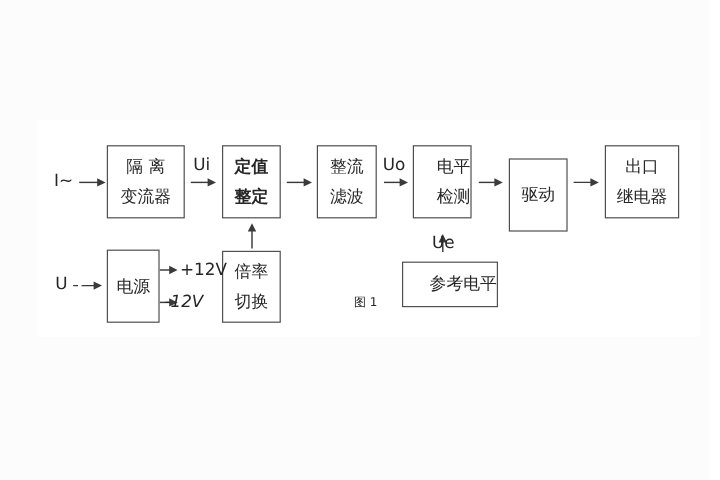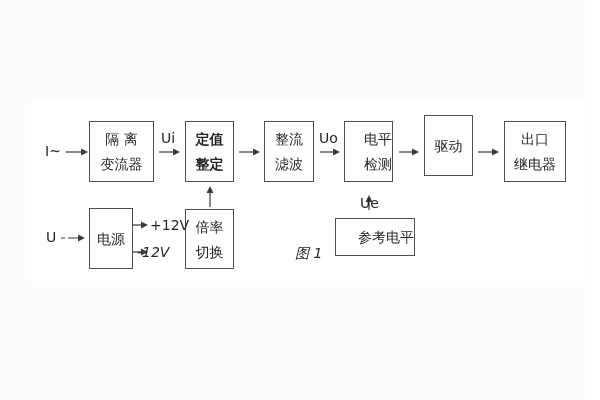--- a/index.html
+++ b/index.html
@@ -27,21 +27,21 @@
     gap:11px;
     color:var(--text,#262626);
     font-size:14px;line-height:14px;
   }
   .block-line{white-space:pre;}
   .flabel{
     position:absolute;
     color:var(--text,#262626);
     font-size:14px;line-height:14px;white-space:pre;
   }
-  .flabel.cjk{font-size:14px;font-style:italic;}
+  .flabel.cjk{font-size:10px;}
 </style>
 </head>
 <body>
 
 <div class="page" style="--page-bg: #fcfcfc; --canvas-bg: #ffffff; --border: #4f4f4f; --line: #3a3a3a; --text: #262626;">
   <div class="canvas-bg" style="left: 31px; top: 100px; width: 552px; height: 181px;"></div>
   <svg class="connectors">
       <line x1="66" y1="152" x2="82" y2="152" stroke="#3a3a3a" stroke-width="1.2"></line>
       <polygon points="88,152 81,148.5 81,155.5" fill="#3a3a3a"></polygon>
       <line x1="159" y1="152" x2="174" y2="152" stroke="#3a3a3a" stroke-width="1.2"></line>
@@ -75,21 +75,21 @@
         <span class="block-line">整定</span>
       </div>
       <div class="block" style="left: 264px; top: 121px; width: 50px; height: 61px; justify-content: center;">
         <span class="block-line">整流</span>
         <span class="block-line">滤波</span>
       </div>
       <div class="block" style="left: 344px; top: 121px; width: 49px; height: 61px; align-items: flex-end;">
         <span class="block-line">电平</span>
         <span class="block-line">检测</span>
       </div>
-      <div class="block" style="left: 424px; top: 115px; width: 49px; height: 61px;">
+      <div class="block" style="left: 424px; top: 132px; width: 49px; height: 61px;">
         <span class="block-line">驱动</span>
       </div>
       <div class="block" style="left: 504px; top: 121px; width: 62px; height: 61px;">
         <span class="block-line">出口</span>
         <span class="block-line">继电器</span>
       </div>
       <div class="block" style="left: 89px; top: 208px; width: 44px; height: 61px;">
         <span class="block-line">电源</span>
       </div>
       <div class="block" style="left: 185px; top: 209px; width: 49px; height: 60px; align-items: center;">

